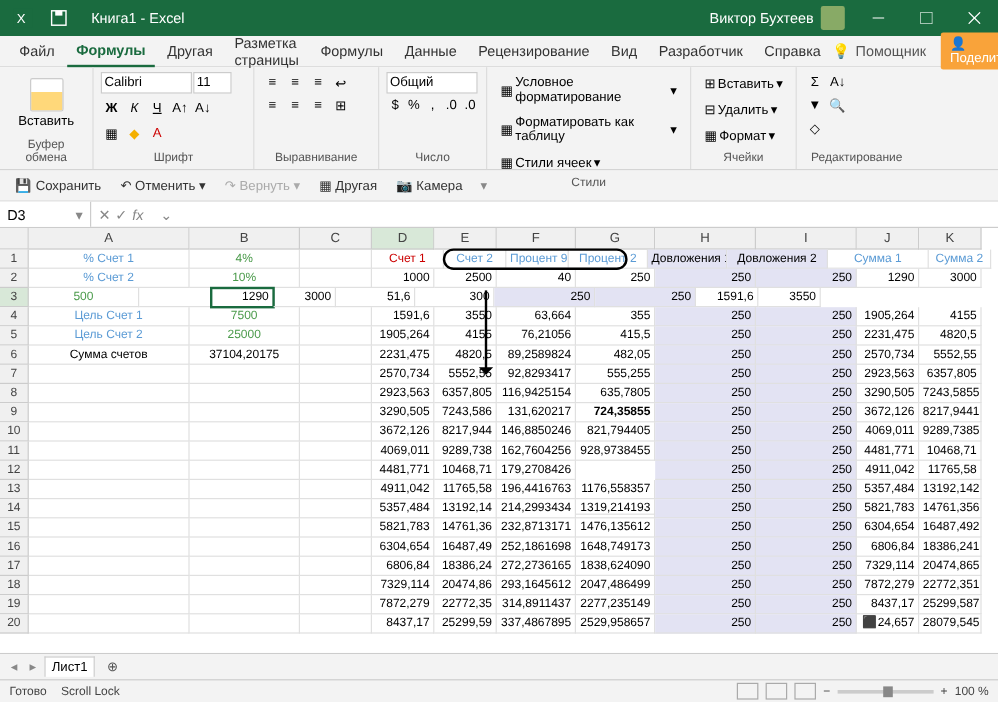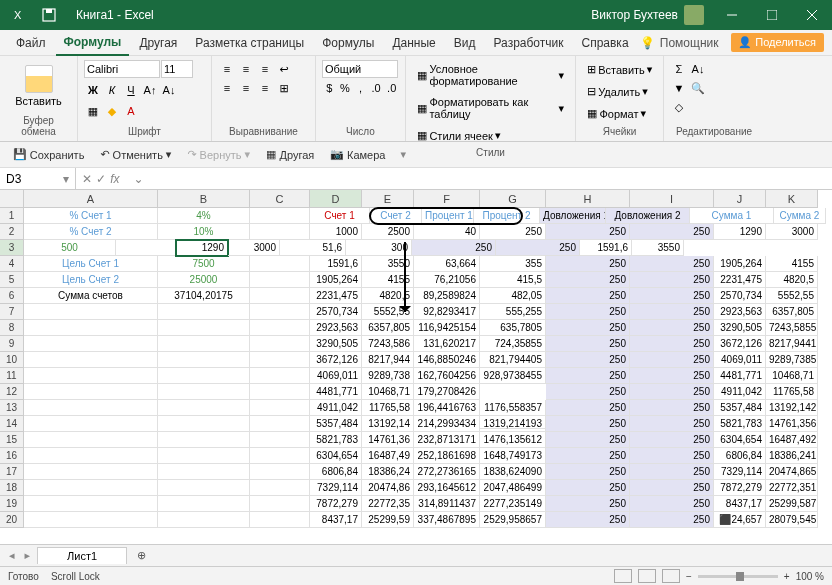--- a/index.html
+++ b/index.html
@@ -58,21 +58,21 @@
 .cell.red-txt { color: #c00; }
 .cell.green-txt { color: #4a9a4a; }
 .cell.purple-fill { background: #e3e3f3; }
 .cell.selected { outline: 2px solid #1a6b3f; outline-offset: -1px; background: #fff; }
 .box-outline { position: absolute; border: 2px solid #000; border-radius: 10px; pointer-events: none; }
 .arrow-down { position: absolute; width: 2px; background: #000; }
 .arrow-down::after { content: ''; position: absolute; bottom: -6px; left: -5px; border: 6px solid transparent; border-top-color: #000; }
 
 .sheet-tabs { height: 22px; background: #f3f3f3; border-top: 1px solid #ccc; display: flex; align-items: center; font-size: 11px; padding: 0 6px; gap: 4px; }
 .sheet-tabs .navbtn { cursor: pointer; color: #888; padding: 0 3px; }
-.sheet-tab { padding: 2px 29px; background: #fff; border: 1px solid #ccc; border-bottom: none; cursor: pointer; }
+.sheet-tab { padding: 2px 5px; background: #fff; border: 1px solid #ccc; border-bottom: none; cursor: pointer; }
 .sheet-tabs .add { cursor: pointer; padding: 0 6px; color: #555; }
 
 .statusbar { height: 19px; background: #f3f3f3; border-top: 1px solid #ccc; display: flex; align-items: center; font-size: 10px; padding: 0 8px; color: #444; }
 .statusbar .right { margin-left: auto; display: flex; align-items: center; gap: 6px; }
 .view-btn { width: 18px; height: 14px; border: 1px solid #aaa; cursor: pointer; }
 .zoom-slider { width: 80px; height: 3px; background: #ccc; position: relative; }
 .zoom-slider .thumb { position: absolute; top: -3px; left: 38px; width: 8px; height: 9px; background: #888; }
 svg { display: block; }
 </style>
 </head>
@@ -119,20 +119,21 @@
   </div>
 </div>
 
 <div class="menubar" id="menubar">
     <div class="tab">Файл</div>
     <div class="tab active">Формулы</div>
     <div class="tab">Другая</div>
     <div class="tab">Разметка страницы</div>
     <div class="tab">Формулы</div>
     <div class="tab">Данные</div>
+    <div class="tab">Рецензирование</div>
     <div class="tab">Вид</div>
     <div class="tab">Разработчик</div>
     <div class="tab">Справка</div>
     <div class="helper">
       <span class="bulb">💡</span>
       <span>Помощник</span>
       <span class="share-btn">👤 Поделиться</span>
     </div>
   </div>
 
@@ -294,21 +295,21 @@
       <div class="row-h">19</div>
       <div class="row-h">20</div>
     </div>
   <div class="grid" id="grid">
       <div class="grid-row">
         <div class="cell tc blue-txt" style="width: 134px;">% Счет 1</div>
         <div class="cell tc green-txt" style="width: 92px;">4%</div>
         <div class="cell " style="width: 60px;"></div>
         <div class="cell tc red-txt" style="width: 60px;">Счет 1</div>
         <div class="cell tc blue-txt" style="width: 52px;">Счет 2</div>
-        <div class="cell tc blue-txt" style="width: 52px;">Процент 1</div>
+        <div class="cell tc blue-txt" style="width: 52px;">Процент 9</div>
         <div class="cell tc blue-txt" style="width: 66px;">Процент 2</div>
         <div class="cell tc purple-fill" style="width: 66px;">Довложения 1</div>
         <div class="cell tc purple-fill" style="width: 84px;">Довложения 2</div>
         <div class="cell tc blue-txt" style="width: 84px;">Сумма 1</div>
         <div class="cell tc blue-txt" style="width: 52px;">Сумма 2</div>
       </div>
       <div class="grid-row">
         <div class="cell tc blue-txt" style="width: 134px;">% Счет 2</div>
         <div class="cell tc green-txt" style="width: 92px;">10%</div>
         <div class="cell " style="width: 60px;"></div>
@@ -398,21 +399,21 @@
         <div class="cell " style="width: 52px;">3290,505</div>
         <div class="cell " style="width: 52px;">7243,5855</div>
       </div>
       <div class="grid-row">
         <div class="cell " style="width: 134px;"></div>
         <div class="cell " style="width: 92px;"></div>
         <div class="cell " style="width: 60px;"></div>
         <div class="cell " style="width: 52px;">3290,505</div>
         <div class="cell " style="width: 52px;">7243,586</div>
         <div class="cell " style="width: 66px;">131,620217</div>
-        <div class="cell " style="width: 66px;">724,35855</div>
+        <div class="cell " style="width: 66px; font-weight: bold;">724,35855</div>
         <div class="cell purple-fill" style="width: 84px;">250</div>
         <div class="cell purple-fill" style="width: 84px;">250</div>
         <div class="cell " style="width: 52px;">3672,126</div>
         <div class="cell " style="width: 52px;">8217,9441</div>
       </div>
       <div class="grid-row">
         <div class="cell " style="width: 134px;"></div>
         <div class="cell " style="width: 92px;"></div>
         <div class="cell " style="width: 60px;"></div>
         <div class="cell " style="width: 52px;">3672,126</div>

